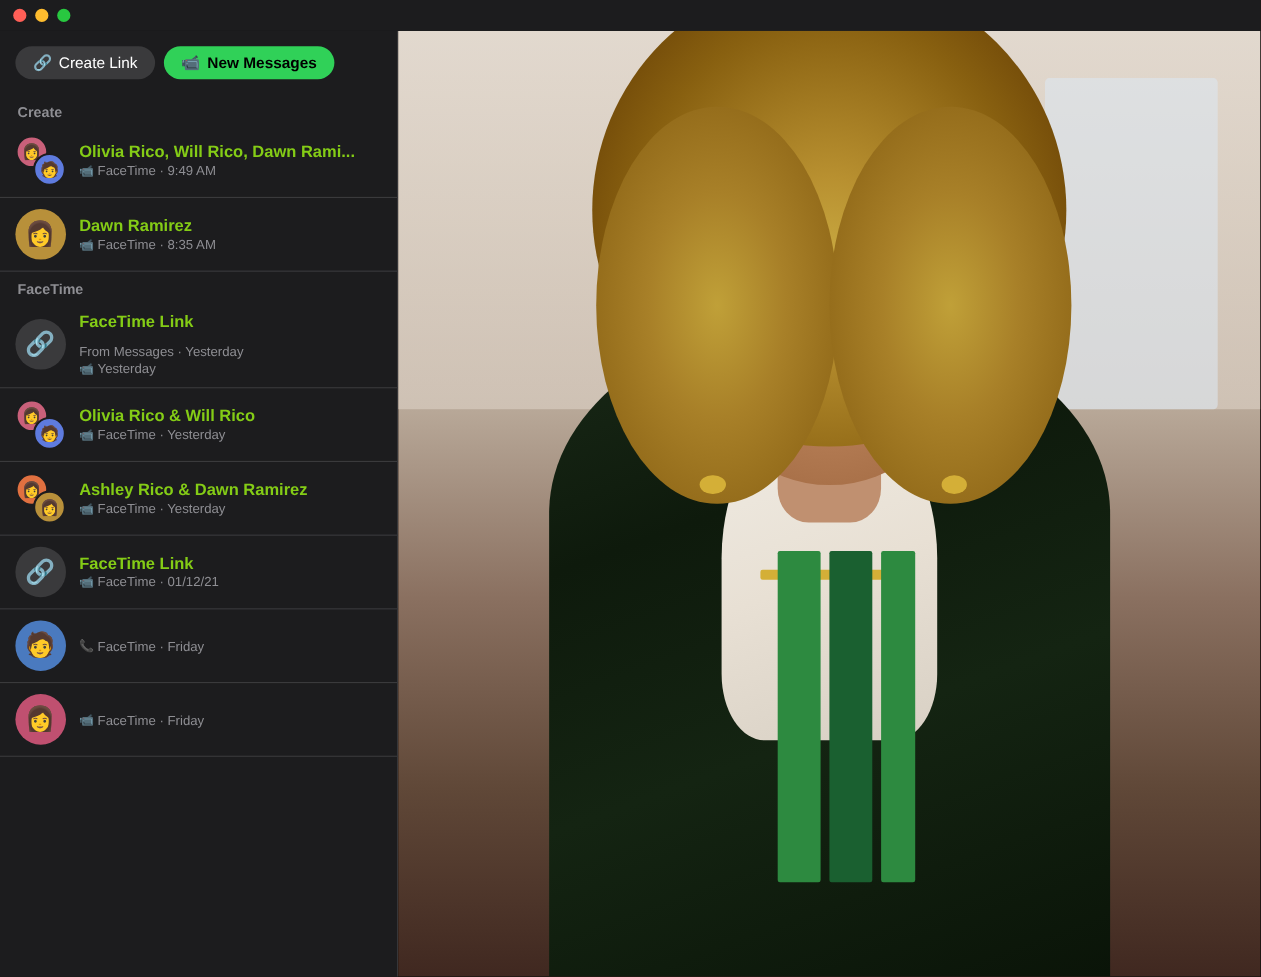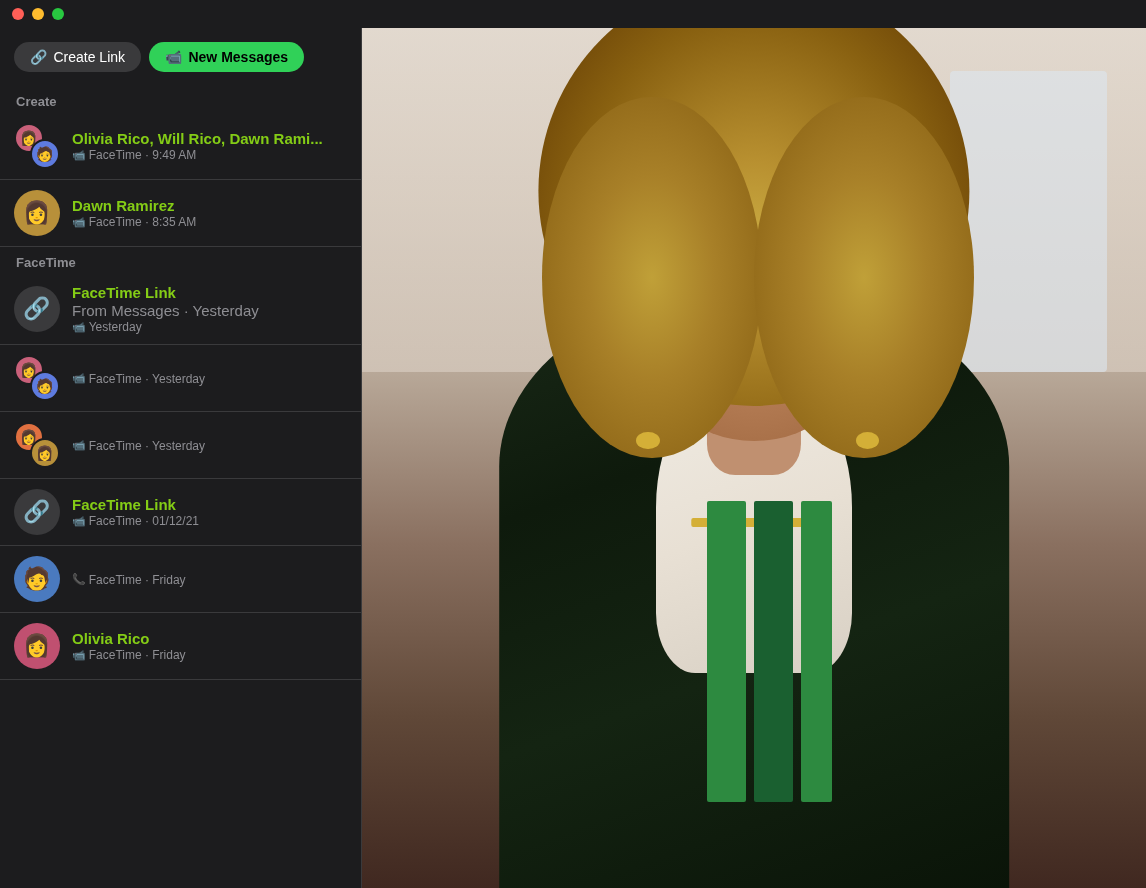--- a/index.html
+++ b/index.html
@@ -253,47 +253,49 @@
     </div>
 
     <div class="section-header">FaceTime</div>
 
     <div class="call-item">
       <div class="link-avatar">
         <span style="font-size:22px;">🔗</span>
       </div>
       <div class="call-info">
         <div class="call-name">FaceTime Link</div>
-        <div style="font-size:15px;color:#8e8e93;margin-top:1px;">From Messages · Yesterday</div>
+        <div style="font-size:12px;color:#8e8e93;margin-top:12px;">From Messages · Yesterday</div>
         <div class="call-subtitle">
           <span style="color:#30d158;font-size:11px;">📹</span>
           <span>Yesterday</span>
         </div>
       </div>
     </div>
 
     <div class="call-item">
       <div class="group-avatar">
         <div style="position:absolute;top:0;left:0;width:30px;height:30px;border-radius:50%;background:#c9607a;display:flex;align-items:center;justify-content:center;font-size:14px;border:2px solid #1c1c1e;">👩</div>
         <div style="position:absolute;bottom:0;right:0;width:30px;height:30px;border-radius:50%;background:#5e7bdf;display:flex;align-items:center;justify-content:center;font-size:14px;border:2px solid #1c1c1e;">🧑</div>
       </div>
       <div class="call-info">
+        <div class="call-name">Olivia Rico &amp; Will Rico</div>
         <div class="call-subtitle">
           <span style="color:#3ec3ff;font-size:11px;">📹</span>
           <span>FaceTime · Yesterday</span>
         </div>
       </div>
     </div>
 
     <div class="call-item">
       <div class="group-avatar">
         <div style="position:absolute;top:0;left:0;width:30px;height:30px;border-radius:50%;background:#e07040;display:flex;align-items:center;justify-content:center;font-size:14px;border:2px solid #1c1c1e;">👩</div>
         <div style="position:absolute;bottom:0;right:0;width:30px;height:30px;border-radius:50%;background:#b8903a;display:flex;align-items:center;justify-content:center;font-size:14px;border:2px solid #1c1c1e;">👩</div>
       </div>
       <div class="call-info">
+        <div class="call-name">Ashley Rico &amp; Dawn Ramirez</div>
         <div class="call-subtitle">
           <span style="color:#3ec3ff;font-size:11px;">📹</span>
           <span>FaceTime · Yesterday</span>
         </div>
       </div>
     </div>
 
 
     <div class="call-item">
       <div class="link-avatar">
@@ -314,21 +316,20 @@
         <div class="call-subtitle">
           <span style="color:#3ec3ff;font-size:11px;">📞</span>
           <span>FaceTime · Friday</span>
         </div>
       </div>
     </div>
 
     <div class="call-item">
       <div style="width:46px;height:46px;border-radius:50%;background:#c05070;display:flex;align-items:center;justify-content:center;font-size:22px;flex-shrink:0;">👩</div>
       <div class="call-info">
-        <div class="call-name">Olivia Rico</div>
         <div class="call-subtitle">
           <span style="color:#3ec3ff;font-size:11px;">📹</span>
           <span>FaceTime · Friday</span>
         </div>
       </div>
     </div>
 
   </div>
 
   <div class="video-area">

